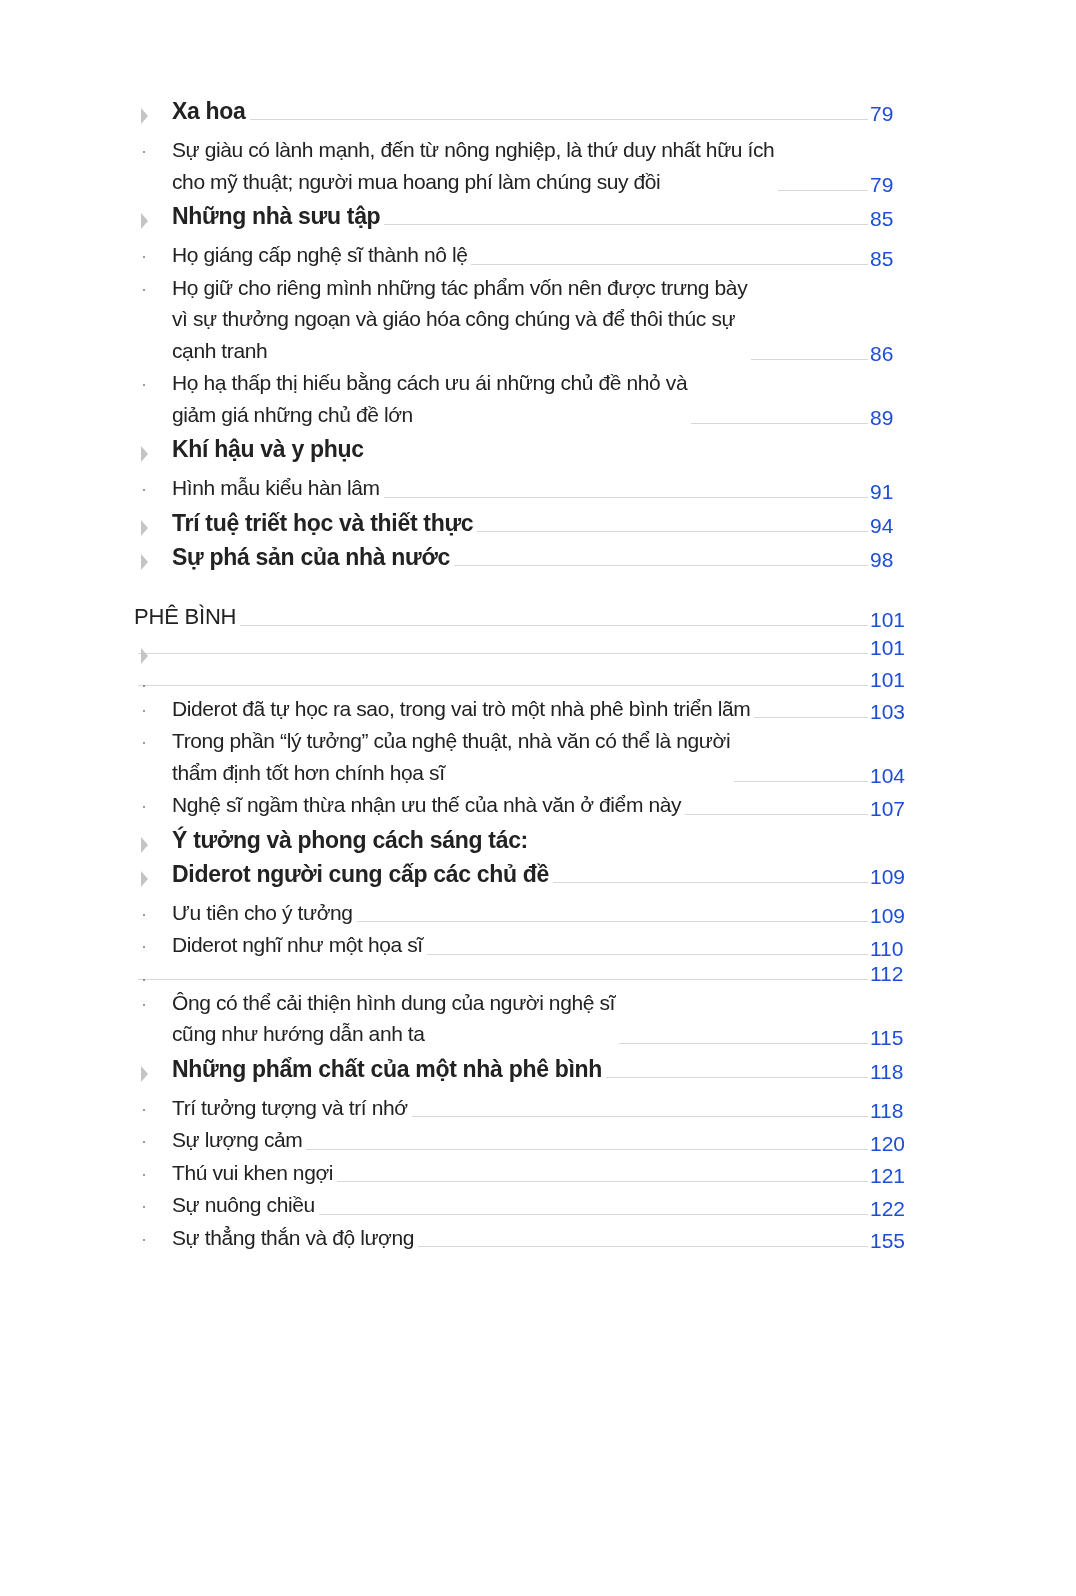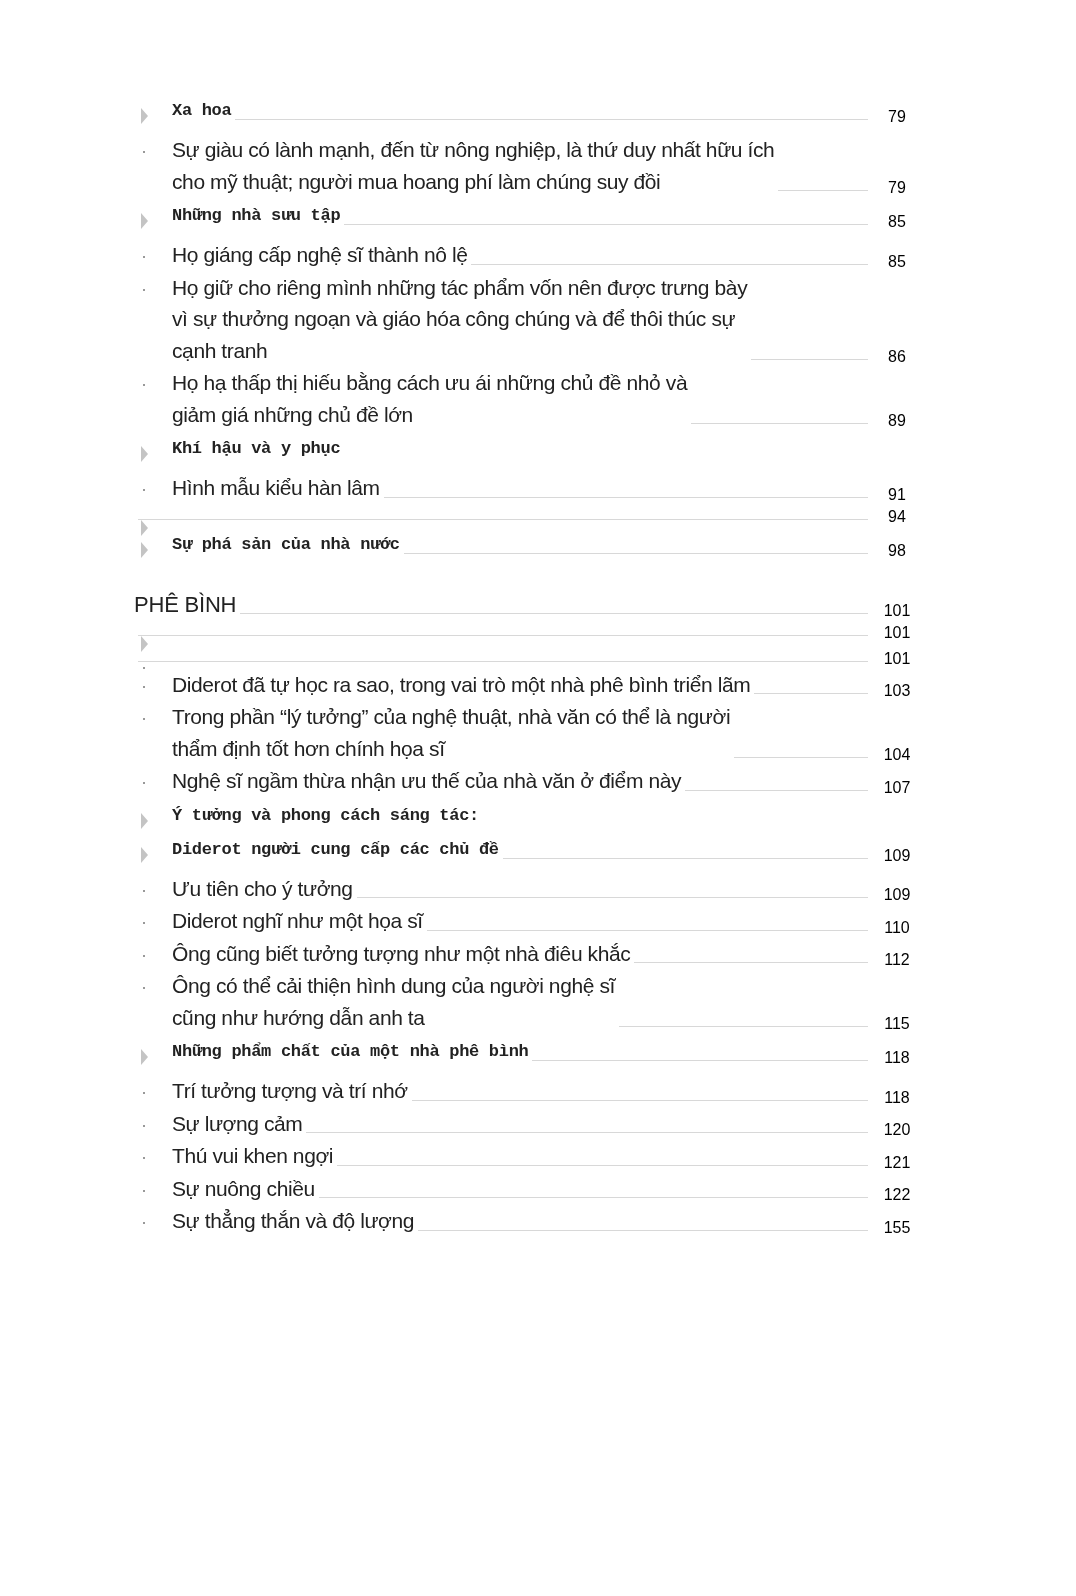--- a/index.html
+++ b/index.html
@@ -7,23 +7,23 @@
          font-family: "Liberation Sans", sans-serif; color: #222; }
   .toc { position: absolute; left: 134px; top: 96px; width: 790px; }
   .row { display: flex; align-items: flex-end; position: relative; }
   .row .marker { position: absolute; left: 0; width: 20px; display: flex; justify-content: center; }
   .tri { width: 0; height: 0; border-top: 8px solid transparent; border-bottom: 8px solid transparent;
          border-left: 7px solid #c4c4c4; margin-top: 8px; }
   .dot { width: 2px; height: 2px; background: #777; border-radius: 1px; margin-top: 13px; }
   .text-wrap { flex: 1; display: flex; align-items: flex-end; min-width: 0; }
   .txt { white-space: pre-line; }
   .leader { flex: 1; border-bottom: 1px solid #d8d8d8; margin: 0 2px 6px 4px; min-width: 10px; }
-  .page { width: 54px; text-align: center; font-size: 16px; color: #000000; }
+  .page { width: 54px; text-align: left; font-size: 21px; color: #1d4ed8; }
   
-  .h .txt { font-weight: bold; font-size: 17px; line-height: 30px; padding-left: 38px; letter-spacing: -0.3px; font-family: Liberation Mono, monospace; }
+  .h .txt { font-weight: bold; font-size: 23px; line-height: 30px; padding-left: 38px; letter-spacing: -0.3px; }
   .h .marker { top: 4px; }
   .h { margin-top: 4px; }
   .h.first { margin-top: 0; }
   
   .s .txt { font-size: 21px; line-height: 31.5px; padding-left: 38px; letter-spacing: -0.4px; }
   .s .marker { top: 4px; }
   .s { margin-top: 1px; }
   .h + .s { margin-top: 8px; }
   
   .sec .txt { font-size: 22px; line-height: 30px; padding-left: 0; letter-spacing: -0.2px; }
@@ -116,20 +116,21 @@
         <span class="txt">Hình mẫu kiểu hàn lâm</span>
         <span class="leader"></span>
       </span>
       <span class="page">91</span>
     </div>
     <div class="row h">
       <span class="marker">
         <span class="tri"></span>
       </span>
       <span class="text-wrap">
+        <span class="txt">Trí tuệ triết học và thiết thực</span>
         <span class="leader"></span>
       </span>
       <span class="page">94</span>
     </div>
     <div class="row h">
       <span class="marker">
         <span class="tri"></span>
       </span>
       <span class="text-wrap">
         <span class="txt">Sự phá sản của nhà nước</span>
@@ -231,21 +232,20 @@
         <span class="txt">Diderot nghĩ như một họa sĩ</span>
         <span class="leader"></span>
       </span>
       <span class="page">110</span>
     </div>
     <div class="row s">
       <span class="marker">
         <span class="dot"></span>
       </span>
       <span class="text-wrap">
-        <span class="txt">Ông cũng biết tưởng tượng như một nhà điêu khắc</span>
         <span class="leader"></span>
       </span>
       <span class="page">112</span>
     </div>
     <div class="row s">
       <span class="marker">
         <span class="dot"></span>
       </span>
       <span class="text-wrap">
         <span class="txt">Ông có thể cải thiện hình dung của người nghệ sĩ

